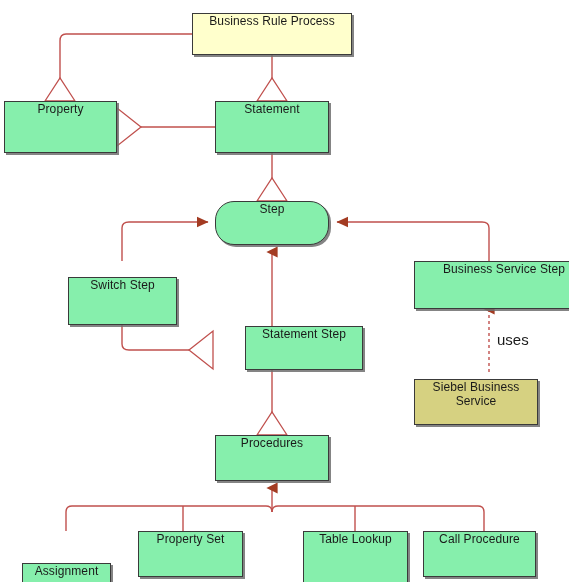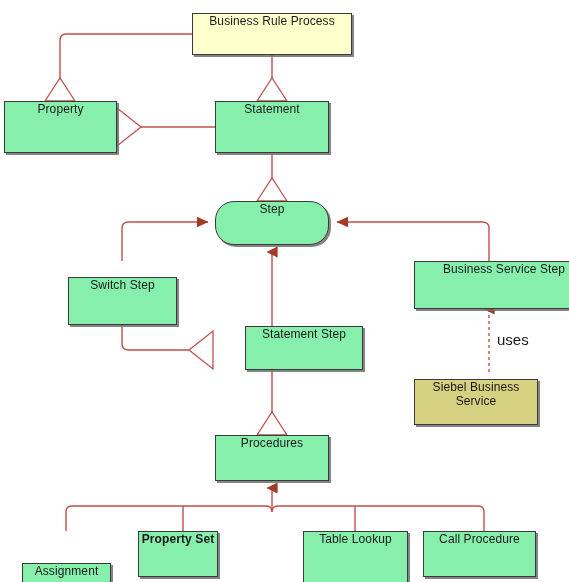--- a/index.html
+++ b/index.html
@@ -144,21 +144,21 @@
   </div>
 
   <div class="node cyan" style="left:215px;top:435px;width:114px;height:46px;">
     <span>Procedures</span>
   </div>
 
   <div class="node cyan" style="left:22px;top:531px;width:89px;height:46px;margin-top:32px;">
     <span>Assignment</span>
   </div>
 
-  <div class="node cyan" style="left:138px;top:531px;width:80px;height:46px;font-weight:bold;">
+  <div class="node cyan" style="left:138px;top:531px;width:105px;height:46px;">
     <span>Property Set</span>
   </div>
 
   <div class="node cyan" style="left:303px;top:531px;width:105px;height:60px;">
     <span>Table Lookup</span>
   </div>
 
   <div class="node cyan" style="left:423px;top:531px;width:113px;height:46px;">
     <span>Call Procedure</span>
   </div>

